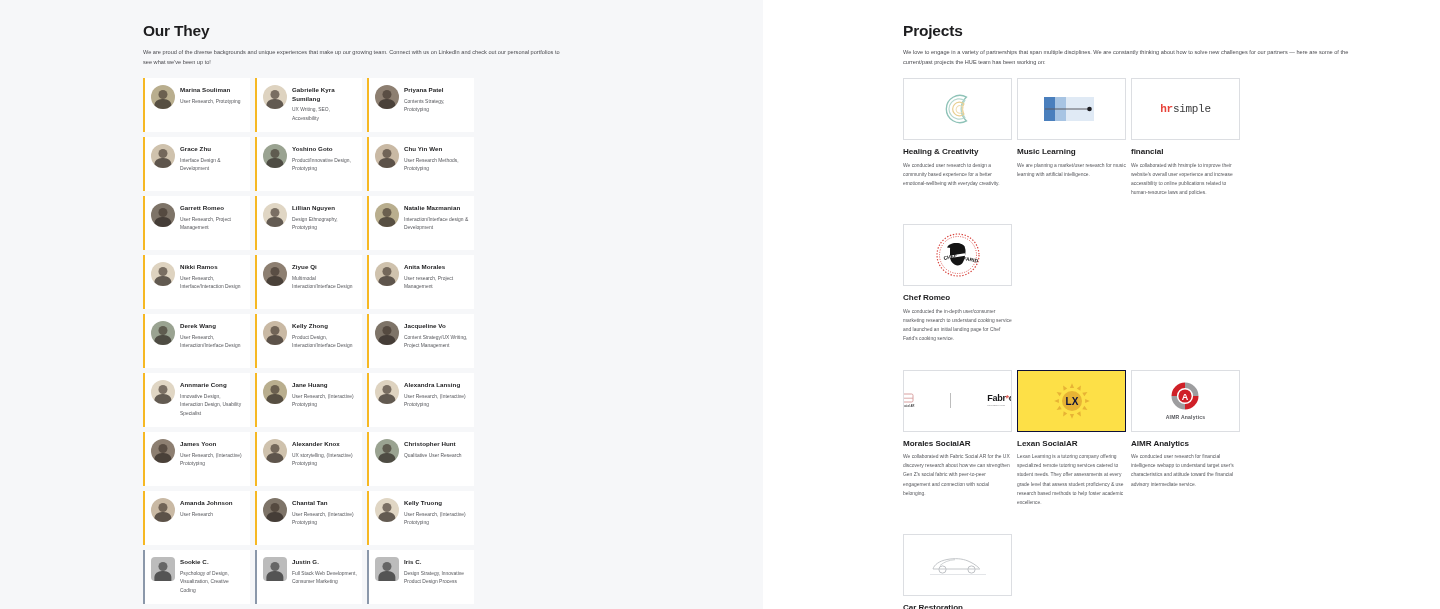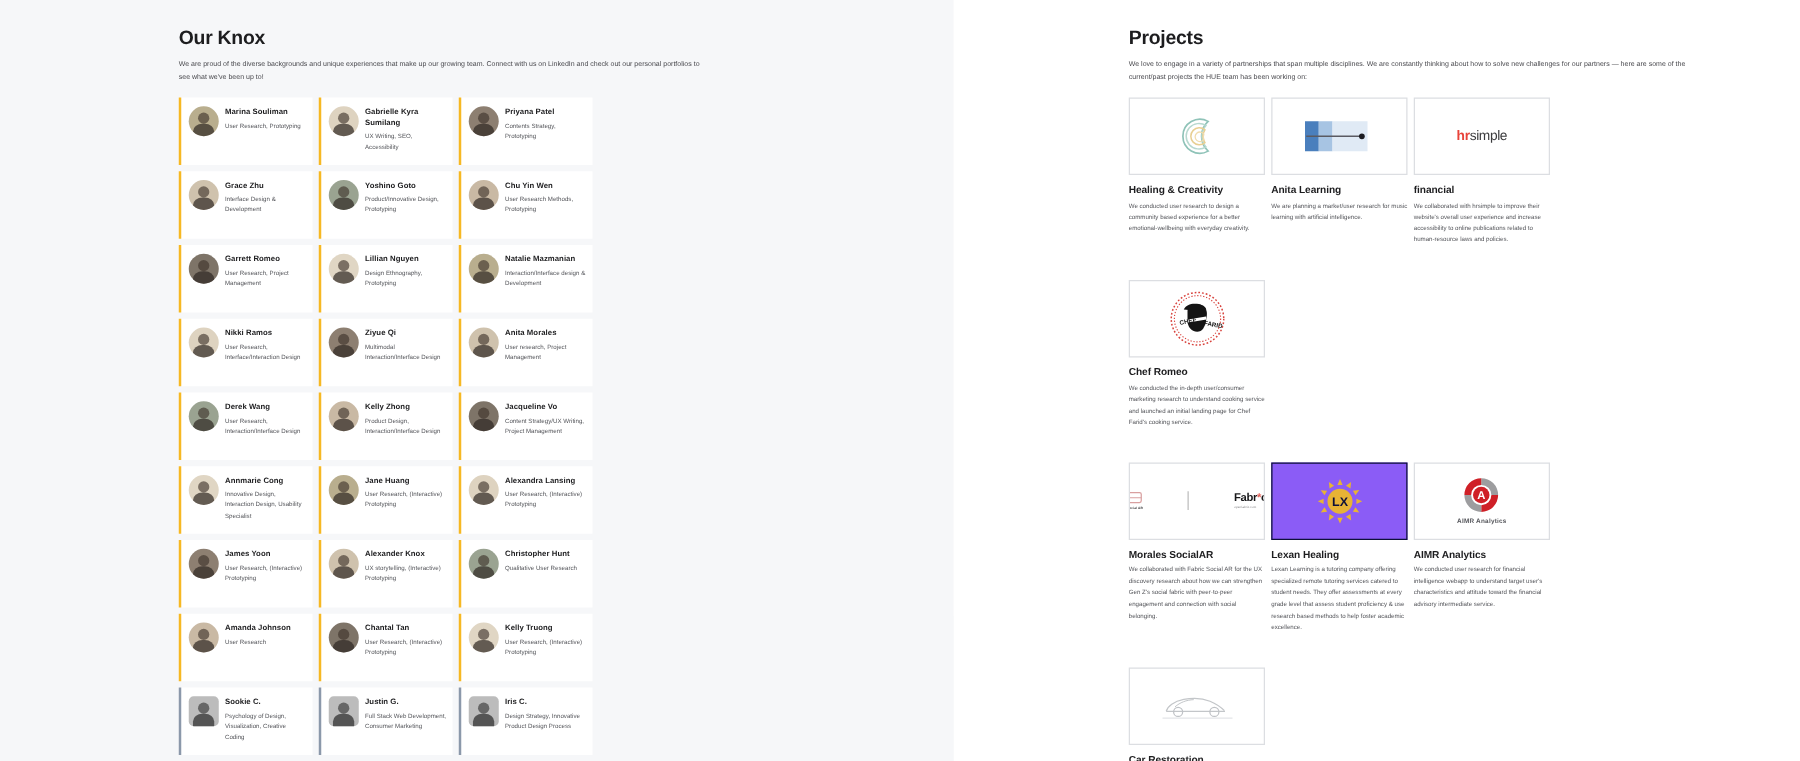--- a/index.html
+++ b/index.html
@@ -139,21 +139,21 @@
     width: 109px;
     height: 62px;
     border: 0.8px solid #dcdee2;
     background: #ffffff;
     display: flex;
     align-items: center;
     justify-content: center;
     overflow: hidden;
     margin-bottom: 7px;
   }
-  .project-thumb.navy { background: #8b5cf6; border-color: #0d1038; }
+  .project-thumb.navy { background: #fde047; border-color: #0d1038; }
 
   .project-title {
     font-size: 8.1px;
     font-weight: bold;
     color: #1d1d1f;
     line-height: 1.32;
     letter-spacing: -0.05px;
     margin-bottom: 3px;
   }
 
@@ -182,21 +182,21 @@
   .logo-aimr { display:flex; flex-direction:column; align-items:center; gap:3px; }
   .logo-aimr-text { font-size: 5.1px; font-weight: 700; color: #55565b; letter-spacing: 0.2px; }
   .logo-car { width: 60px; height: 26px; }
 </style>
 </head>
 <body>
 
 <div id="page">
 
   <section class="panel-left">
-    <h1 class="section-title">Our Knox</h1>
+    <h1 class="section-title">Our They</h1>
     <p class="section-intro">We are proud of the diverse backgrounds and unique experiences that make up our growing team. Connect with us on LinkedIn and check out our personal portfolios to see what we've been up to!</p>
     <div class="team-grid" id="team-grid">
         <div class="member-card">
           <div class="avatar" style="background: rgb(185, 174, 142);"></div>
           <div class="member-info">
             <div class="member-name">Marina Souliman</div>
             <div class="member-role">User Research, Prototyping</div>
           </div>
         </div>
         <div class="member-card">
@@ -408,26 +408,26 @@
             <div style="display: flex; align-items: center; justify-content: center;">
               <svg class="logo-music" viewBox="0 0 56 28">
                 <rect x="0" y="2" width="11" height="24" fill="#4a7fbd"></rect>
                 <rect x="11" y="2" width="11" height="24" fill="#a7c4e3"></rect>
                 <rect x="22" y="2" width="28" height="24" fill="#e0eaf5"></rect>
                 <line x1="1" y1="14" x2="44" y2="14" stroke="#5a5a62" stroke-width="1.1"></line>
                 <circle cx="45.5" cy="14" r="2.3" fill="#1d1d22"></circle>
               </svg>
             </div>
           </div>
-          <div class="project-title">Anita Learning</div>
+          <div class="project-title">Music Learning</div>
           <div class="project-desc">We are planning a market/user research for music learning with artificial intelligence.</div>
         </div>
         <div class="project-card">
           <div class="project-thumb">
-            <div class="logo-hrsimple" style="display: flex; align-items: center; justify-content: flex-end;"><b>hr</b>simple</div>
+            <div class="logo-hrsimple" style="display: flex; align-items: center; justify-content: flex-end; font-family: Liberation Mono, monospace;"><b>hr</b>simple</div>
           </div>
           <div class="project-title">financial</div>
           <div class="project-desc">We collaborated with hrsimple to improve their website's overall user experience and increase accessibility to online publications related to human-resource laws and policies.</div>
         </div>
         <div class="project-card">
           <div class="project-thumb">
             <div style="display: flex; align-items: center; justify-content: center;">
               <svg class="logo-cheffarid" viewBox="0 0 48 48">
                 <circle cx="24" cy="24" r="21" fill="none" stroke="#d8423c" stroke-width="1.2" stroke-dasharray="1.4 1.6"></circle>
                 <circle cx="24" cy="24" r="18.5" fill="none" stroke="#d8423c" stroke-width="0.9" stroke-dasharray="1 1.4"></circle>
@@ -480,21 +480,21 @@
                   <polygon points="8.299999999999994,2.7364138624765366 12.999999999999993,4.836413862476537 8.299999999999994,6.936413862476536" transform="rotate(240 10.399999999999993 4.836413862476537)"></polygon>
                   <polygon points="15.899999999999997,0.7000000000000006 20.599999999999998,2.8000000000000007 15.899999999999997,4.9" transform="rotate(270 17.999999999999996 2.8000000000000007)"></polygon>
                   <polygon points="23.5,2.736413862476533 28.200000000000003,4.836413862476533 23.5,6.936413862476533" transform="rotate(300 25.6 4.836413862476533)"></polygon>
                   <polygon points="29.063586137523462,8.299999999999994 33.76358613752346,10.399999999999993 29.063586137523462,12.499999999999993" transform="rotate(330 31.163586137523463 10.399999999999993)"></polygon>
                 </g>
                 <circle cx="18" cy="18" r="10" fill="#e7b335"></circle>
                 <text x="18" y="22" text-anchor="middle" font-size="10" font-weight="700" font-family="Liberation Sans, sans-serif" fill="#0d1038">LX</text>
               </svg>
             </div>
           </div>
-          <div class="project-title">Lexan Healing</div>
+          <div class="project-title">Lexan SocialAR</div>
           <div class="project-desc">Lexan Learning is a tutoring company offering specialized remote tutoring services catered to student needs. They offer assessments at every grade level that assess student proficiency &amp; use research based methods to help foster academic excellence.</div>
         </div>
         <div class="project-card">
           <div class="project-thumb">
             <div class="logo-aimr" style="display: flex; align-items: center; justify-content: center;">
               <svg width="30" height="30" viewBox="0 0 30 30">
                 <path d="M15 1.5a13.5 13.5 0 0 1 13.5 13.5h-5.4A8.1 8.1 0 0 0 15 6.9z" fill="#9d9d9f"></path>
                 <path d="M28.5 15A13.5 13.5 0 0 1 15 28.5v-5.4A8.1 8.1 0 0 0 23.1 15z" fill="#cf2027"></path>
                 <path d="M15 28.5A13.5 13.5 0 0 1 1.5 15h5.4A8.1 8.1 0 0 0 15 23.1z" fill="#9d9d9f"></path>
                 <path d="M1.5 15A13.5 13.5 0 0 1 15 1.5v5.4A8.1 8.1 0 0 0 6.9 15z" fill="#cf2027"></path>

